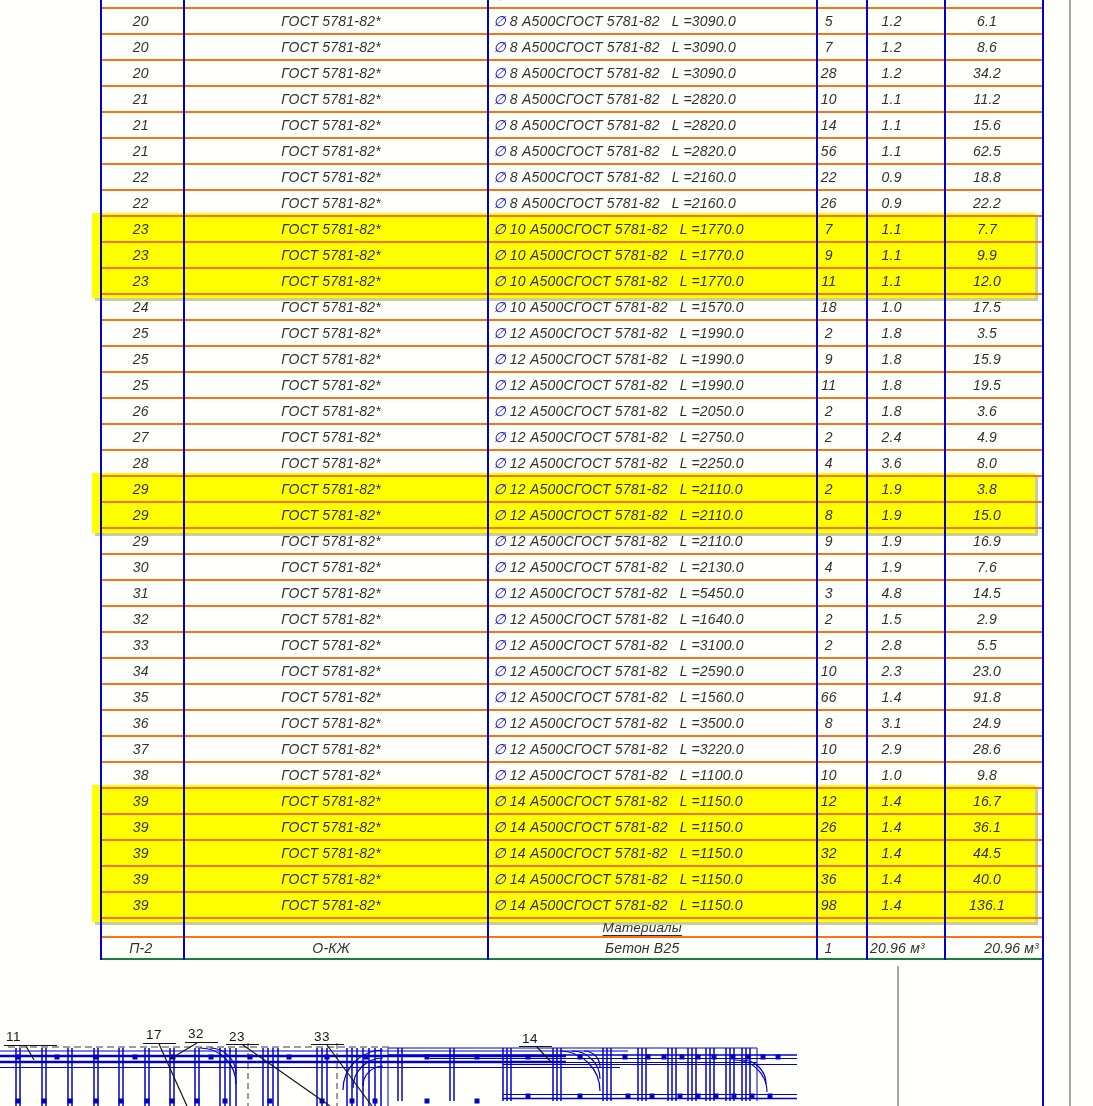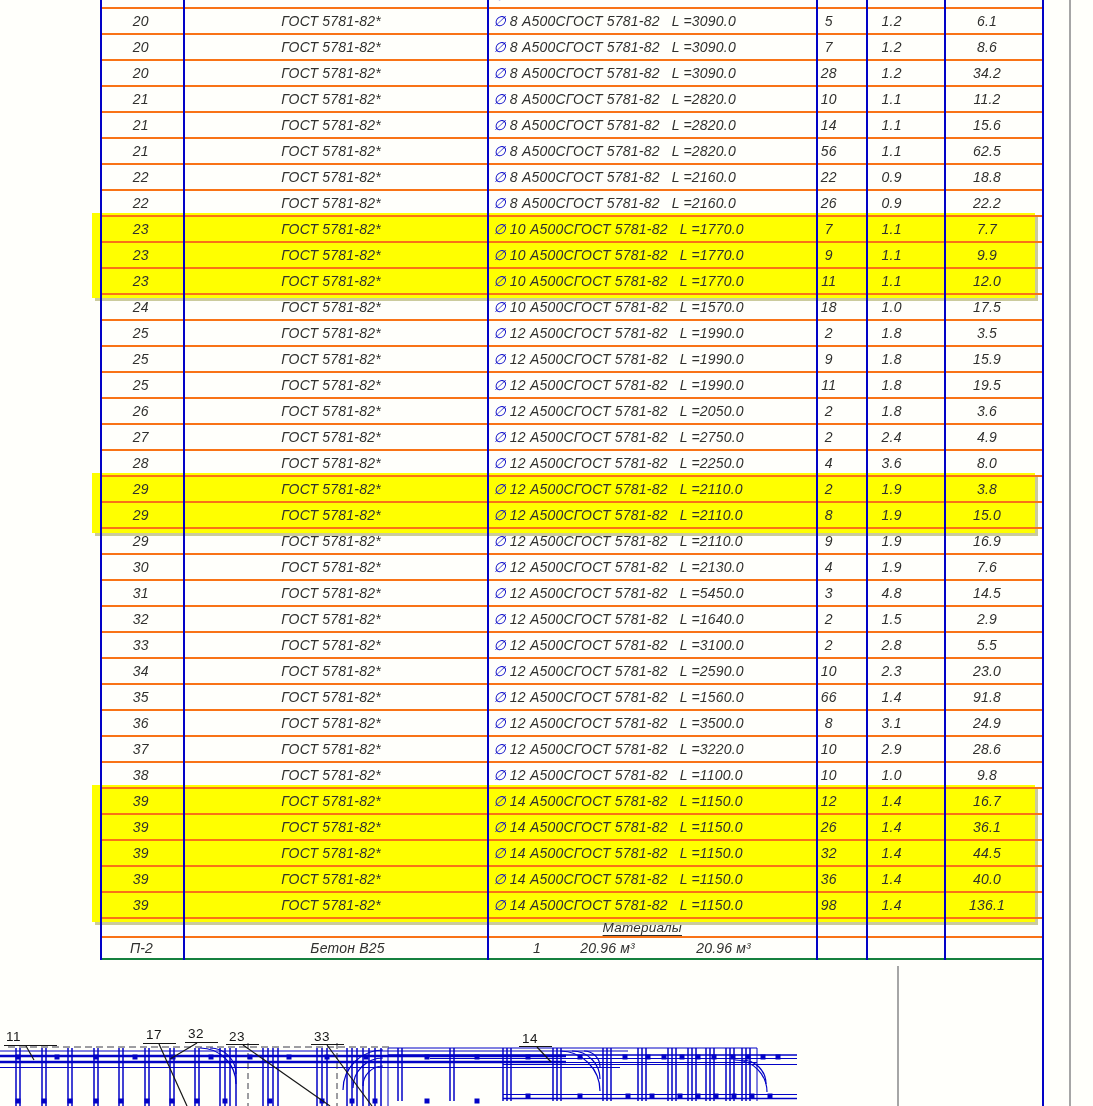--- a/index.html
+++ b/index.html
@@ -333,20 +333,21 @@
           <div class="cell c2"></div>
           <div class="cell c3" style="justify-content: center; padding-left: 0px; font-style: italic;">
             <span class="mat-underline">Материалы</span>
           </div>
           <div class="cell c4"></div>
           <div class="cell c5"></div>
           <div class="cell c6"></div>
         </div>
         <div class="srow mrow">
           <div class="cell c1">П-2</div>
+          <div class="cell c2">О-КЖ</div>
           <div class="cell c3" style="justify-content: center; padding-left: 0px;">Бетон В25</div>
           <div class="cell c4">1</div>
           <div class="cell c5 r">20.96 м³</div>
           <div class="cell c6 r">20.96 м³</div>
         </div>
       </div>
     <div id="collines">
         <div class="vcol" style="left: 0px;"></div>
         <div class="vcol" style="left: 83px;"></div>
         <div class="vcol" style="left: 387px;"></div>

